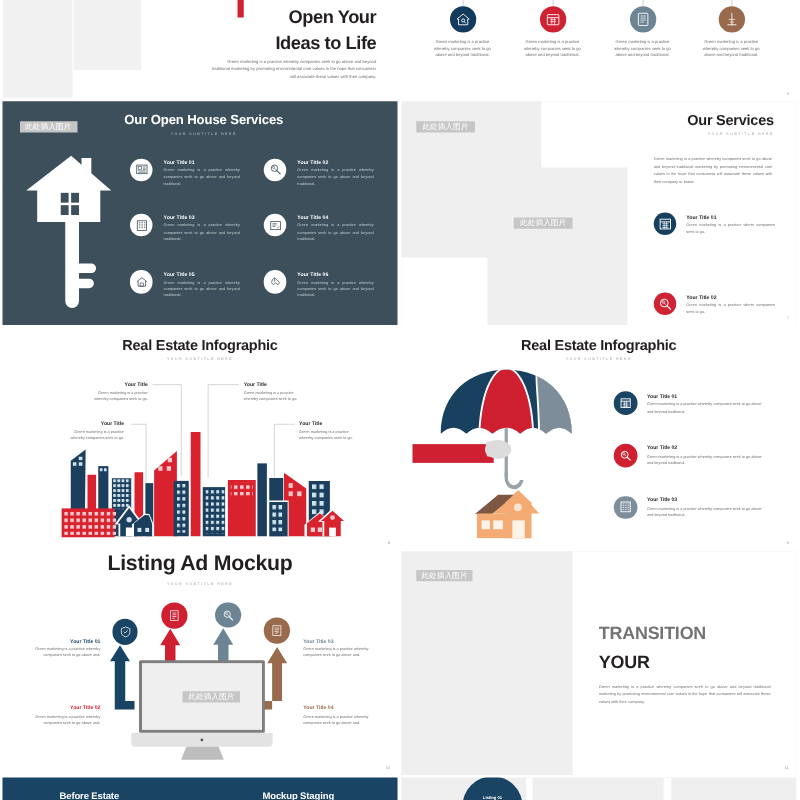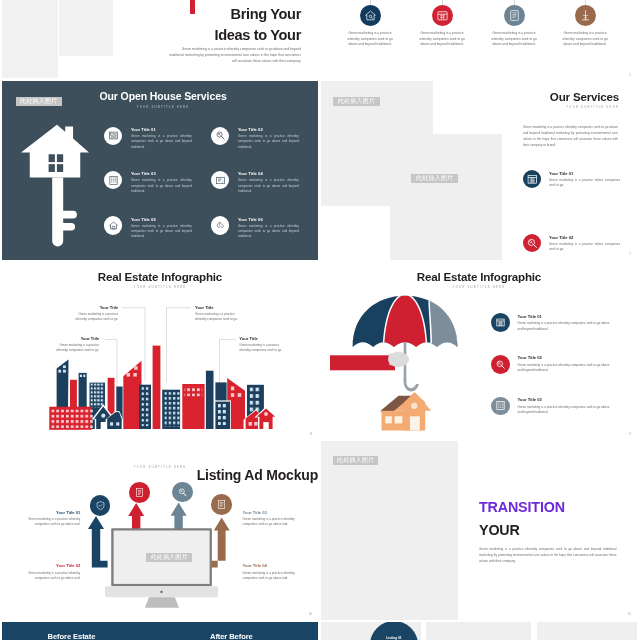--- a/index.html
+++ b/index.html
@@ -69,53 +69,53 @@
   
   .s6-title{position:absolute;left:0;top:9px;width:316px;text-align:center;font-size:11.6px;color:#231f20;letter-spacing:-0.2px;}
   .s6-sub{position:absolute;left:0;top:24px;width:316px;color:#bdbdbd;}
   .s6-art{position:absolute;left:9px;top:24px;width:160px;height:150px;}
   .s6-item{position:absolute;left:169.7px;width:128px;height:32px;}
   .s6-circ{position:absolute;left:0;top:0;width:18.9px;height:18.9px;border-radius:50%;display:flex;align-items:center;justify-content:center;}
   .s6-t{position:absolute;left:26.9px;top:0.5px;font-size:4.1px;color:#231f20;}
   .s6-x{position:absolute;left:26.9px;top:8px;width:96px;font-size:3.05px;line-height:5.6px;color:#6f6f6f;}
 
   
-  .s7-title{position:absolute;left:0;top:26px;width:316px;text-align:right;font-size:14px;color:#231f20;letter-spacing:-0.2px;}
+  .s7-title{position:absolute;left:0;top:0;width:316px;text-align:center;font-size:17px;color:#231f20;letter-spacing:-0.2px;}
   .s7-sub{position:absolute;left:0;top:24px;width:316px;color:#bdbdbd;}
   .s7-art{position:absolute;left:0;top:0;width:316px;height:179px;}
   .s7-ph{position:absolute;left:143.7px;top:111.8px;width:46.8px;height:8.9px;font-size:6.2px;background:#c6c6c6;color:#ffffff;}
   .s7-circ{position:absolute;width:20.7px;height:20.7px;border-radius:50%;display:flex;align-items:center;justify-content:center;}
   .s7-lbl{position:absolute;}
   .s7-t{font-size:4.1px;}
   .s7-x{margin-top:2.5px;font-size:3.05px;line-height:5.1px;color:#6f6f6f;}
 
   
   .s8-panel{position:absolute;left:136.8px;top:0;width:179.2px;height:179px;background:#ffffff;}
   .s8-ph{position:absolute;left:12px;top:15px;width:45px;height:8.5px;font-size:6.2px;background:#c6c6c6;color:#ffffff;}
-  .s8-t1{position:absolute;left:158px;top:57.5px;font-size:14.3px;letter-spacing:-0.15px;color:#6d28d9;}
+  .s8-t1{position:absolute;left:158px;top:57.5px;font-size:14.3px;letter-spacing:-0.15px;color:#737373;}
   .s8-t2{position:absolute;left:158px;top:81px;font-size:14.3px;letter-spacing:-0.15px;color:#231f20;}
   .s8-body{position:absolute;left:158px;top:105px;width:137.5px;font-size:3.15px;line-height:6.2px;text-align:justify;}
 
   
   .s9-h{position:absolute;top:10px;font-size:7.6px;font-weight:bold;color:#ffffff;letter-spacing:-0.1px;}
   .s10-strip{position:absolute;top:0;width:5.7px;height:18px;background:#ffffff;}
   .s10-circ{position:absolute;left:48.8px;top:-0.6px;width:48.4px;height:48.4px;border-radius:50%;background:#1a4463;}
   .s10-lbl{position:absolute;left:0;top:14.2px;width:48.4px;text-align:center;font-size:3.3px;font-weight:bold;color:#ffffff;}
 </style>
 </head>
 <body>
 
 <div class="grid">
 
 <div class="slide c1 r1">
   <div class="s1-g1"></div>
   <div class="s1-g2"></div>
   <div class="s1-bar"></div>
-  <div class="s1-t1 ttl">Bring Your</div>
-  <div class="s1-t2 ttl">Ideas to Your</div>
+  <div class="s1-t1 ttl">Open Your</div>
+  <div class="s1-t2 ttl">Ideas to Life</div>
   <div class="s1-body body-txt">Green marketing is a practice whereby companies seek to go above and beyond traditional marketing by promoting environmental core values in the hope that consumers will associate these values with their company.</div>
 </div>
 
 <div class="slide c2 r1">
   <div class="s2-col" style="left:15px">
     <div class="s2-line"></div>
     <div class="s2-circle">
       <svg viewBox="0 0 24 24" width="13" height="13">
         <path d="M12 4 L21 11.5 L18.8 11.5 L18.8 20 L5.2 20 L5.2 11.5 L3 11.5 Z" fill="none" stroke="#ffffff" stroke-width="1.3"></path>
         <circle cx="12" cy="13.6" r="2.3" fill="none" stroke="#ffffff" stroke-width="1.3"></circle>
@@ -559,21 +559,21 @@
   <div class="s8-panel"></div>
   <div class="s8-ph ph">此处插入图片</div>
   <div class="s8-t1 ttl">TRANSITION</div>
   <div class="s8-t2 ttl">YOUR</div>
   <div class="s8-body body-txt">Green marketing is a practice whereby companies seek to go above and beyond traditional marketing by promoting environmental core values in the hope that consumers will associate these values with their company.</div>
   <div class="pgnum">11</div>
 </div>
 
 <div class="slide c1 r5" style="background:#1a4463;top:622px;height:18px">
   <div class="s9-h" style="left:45.6px">Before Estate</div>
-  <div class="s9-h" style="left:208px">After Before</div>
+  <div class="s9-h" style="left:208px">Mockup Staging</div>
 </div>
 
 <div class="slide c2 r5" style="background:#efefef;top:622px;height:18px">
   <div class="s10-strip" style="left:99.6px"></div>
   <div class="s10-strip" style="left:210.2px"></div>
   <div class="s10-circ">
     <span class="s10-lbl">Listing 01</span>
   </div>
 </div>
 

